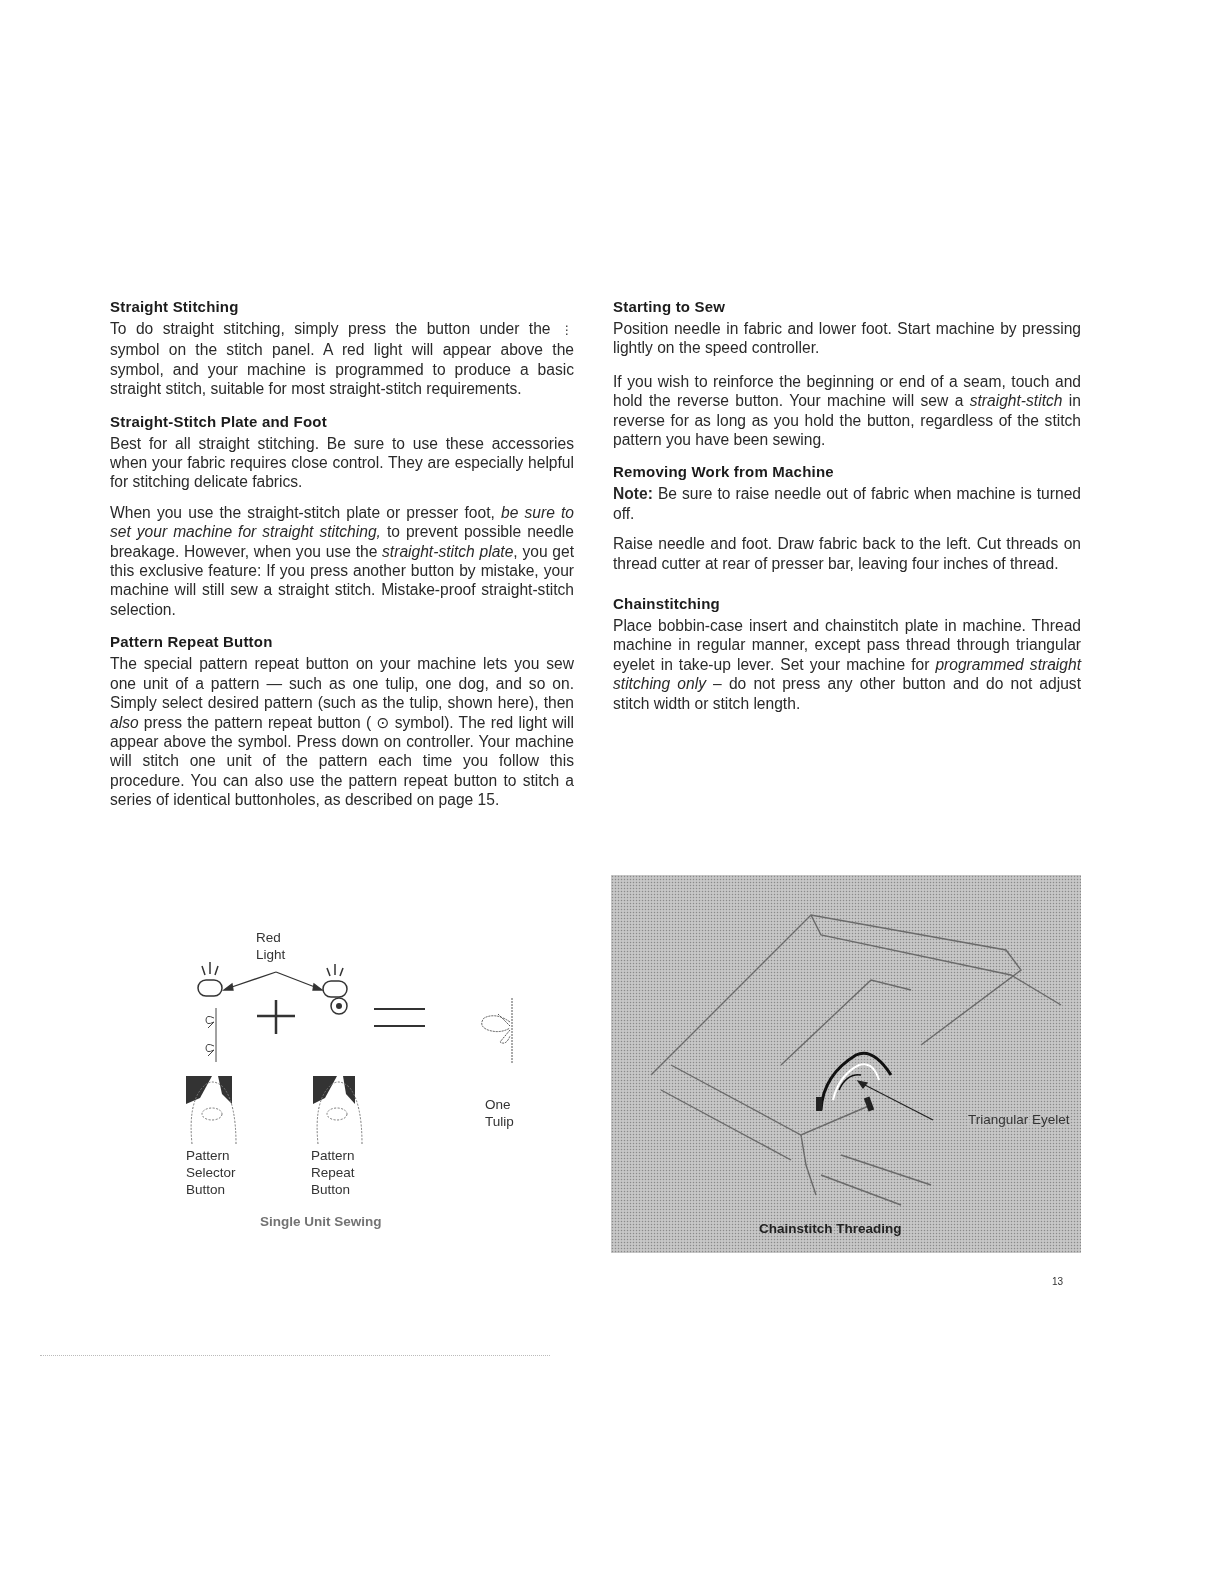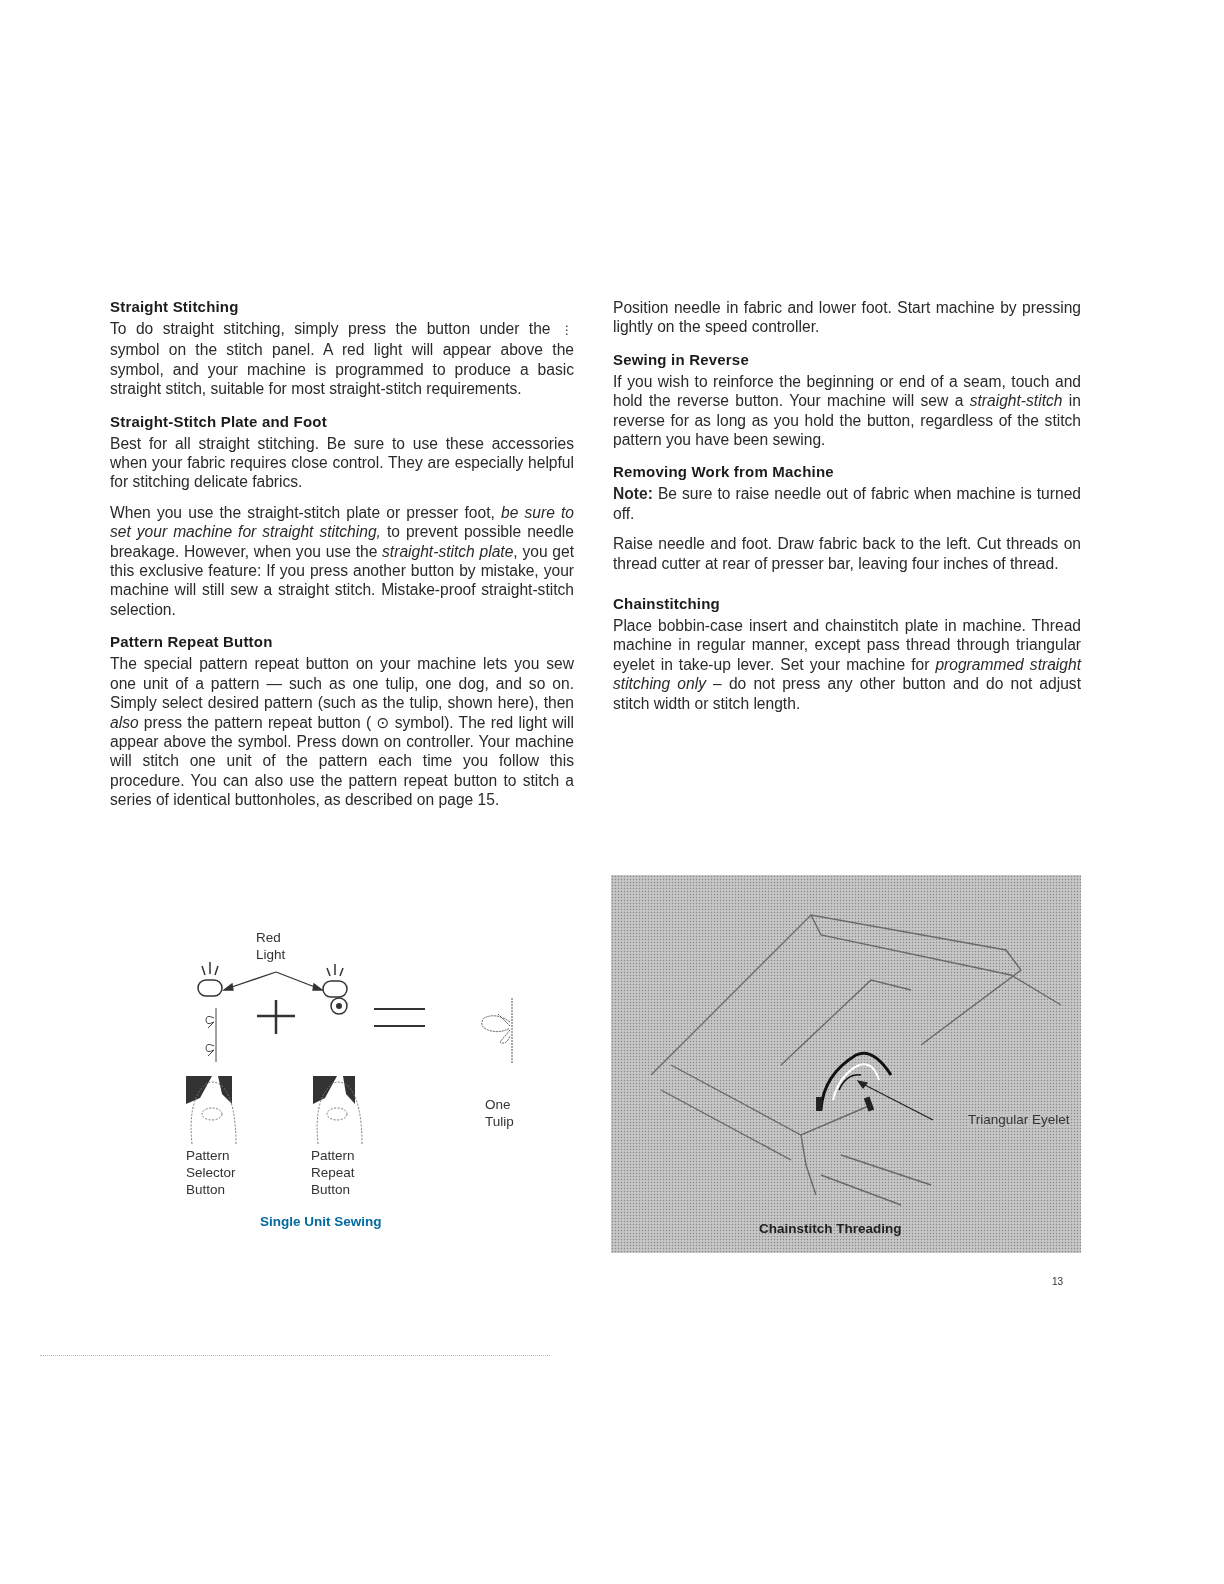--- a/index.html
+++ b/index.html
@@ -9,21 +9,21 @@
   #left { left:110px; }
   #right { left:613px; width:468px; }
   h3 { font-size:15px; font-weight:bold; margin:0 0 4px 0; color:#1c1c1c; letter-spacing:0.2px; }
   p { font-size:15.6px; line-height:19.4px; margin:0 0 11px 0; text-align:justify; color:#2a2a2a; }
   .sec { margin-bottom:14px; }
   .ital { font-style:italic; }
   b.note { font-weight:bold; }
   .sym { display:inline-block; width:14px; text-align:center; font-size:12px; }
   #figure1 { position:absolute; left:170px; top:926px; width:380px; height:310px; }
   .flabel { position:absolute; font-size:13.5px; line-height:17px; color:#333; }
-  .fcap { position:absolute; font-size:13.5px; font-weight:bold; color:#0369a1; }
+  .fcap { position:absolute; font-size:13.5px; font-weight:bold; color:#737373; }
   #figure2 { position:absolute; left:611px; top:875px; width:470px; height:378px;
      background-color:#bdbdbd;
      background-image: radial-gradient(#8a8a8a 0.8px, transparent 0.9px), radial-gradient(#e6e6e6 0.8px, transparent 0.9px);
      background-size:3px 3px, 3px 3px; background-position:0 0, 1.5px 1.5px; }
   #figure2 svg { position:absolute; left:0; top:0; }
   .f2label { position:absolute; font-size:13.5px; color:#333; background:rgba(200,200,200,0.4); }
   .f2cap { position:absolute; font-size:13.5px; font-weight:bold; color:#222; }
   #page-number { position:absolute; left:1052px; top:1276px; font-size:10px; color:#333; }
   #scan-line { position:absolute; left:40px; top:1355px; width:510px; height:1px;
      border-top:1px dotted #bbb; }
@@ -118,24 +118,24 @@
   </div>
   <div class="flabel" style="left:315px; top:170px;">
     <div>One</div>
     <div>Tulip</div>
   </div>
   <div class="fcap" style="left:90px; top:288px;">Single Unit Sewing</div>
 </div>
 
 <div id="right" class="col">
   <div class="sec">
+    <h3>Starting to Sew</h3>
     <p>Position needle in fabric and lower foot. Start machine by pressing lightly on the speed controller.</p>
   </div>
   <div class="sec">
-    <h3>Sewing in Reverse</h3>
     <p><span>If you wish to reinforce the beginning or end of a seam, touch and hold the reverse button. Your machine will sew a </span><span class="ital">straight-stitch</span><span> in reverse for as long as you hold the button, regardless of the stitch pattern you have been sewing.</span></p>
   </div>
   <div class="sec">
     <h3>Removing Work from Machine</h3>
     <p><b class="note">Note:</b><span> Be sure to raise needle out of fabric when machine is turned off.</span></p>
     <p>Raise needle and foot. Draw fabric back to the left. Cut threads on thread cutter at rear of presser bar, leaving four inches of thread.</p>
   </div>
   <div class="sec" style="margin-top:22px;">
     <h3>Chainstitching</h3>
     <p><span>Place bobbin-case insert and chainstitch plate in machine. Thread machine in regular manner, except pass thread through triangular eyelet in take-up lever. Set your machine for </span><span class="ital">programmed straight stitching only</span><span> – do not press any other button and do not adjust stitch width or stitch length.</span></p>

